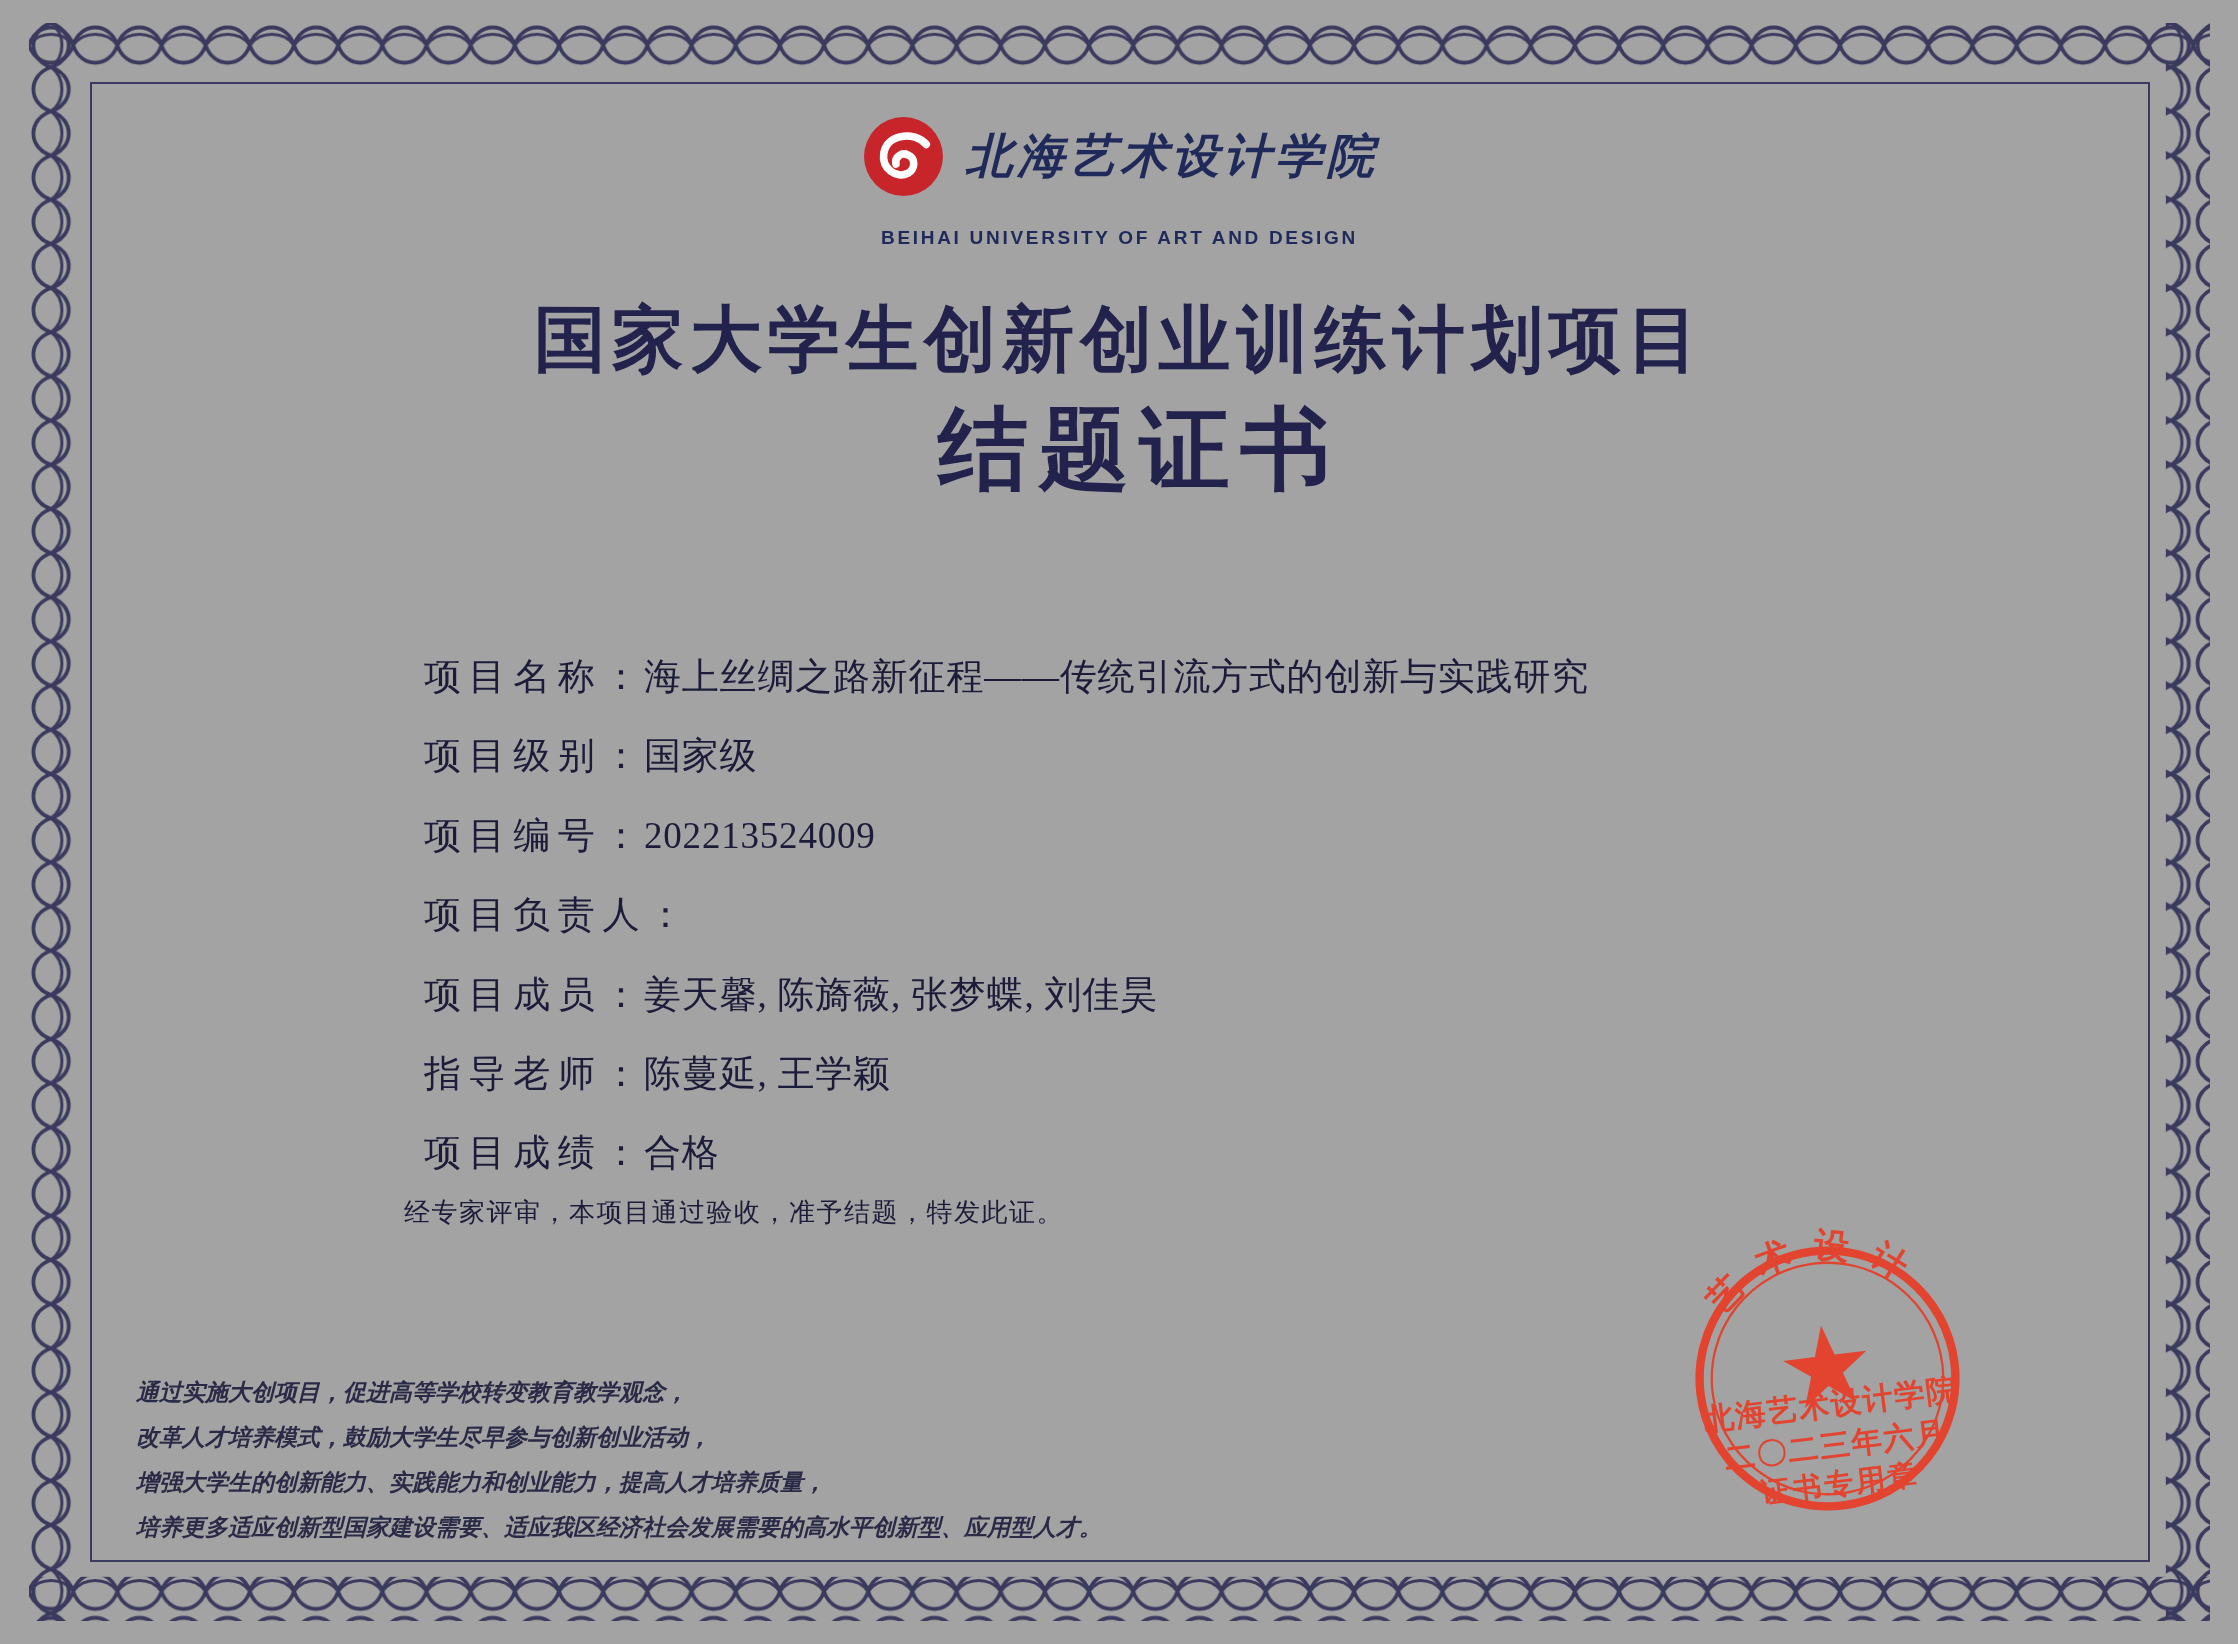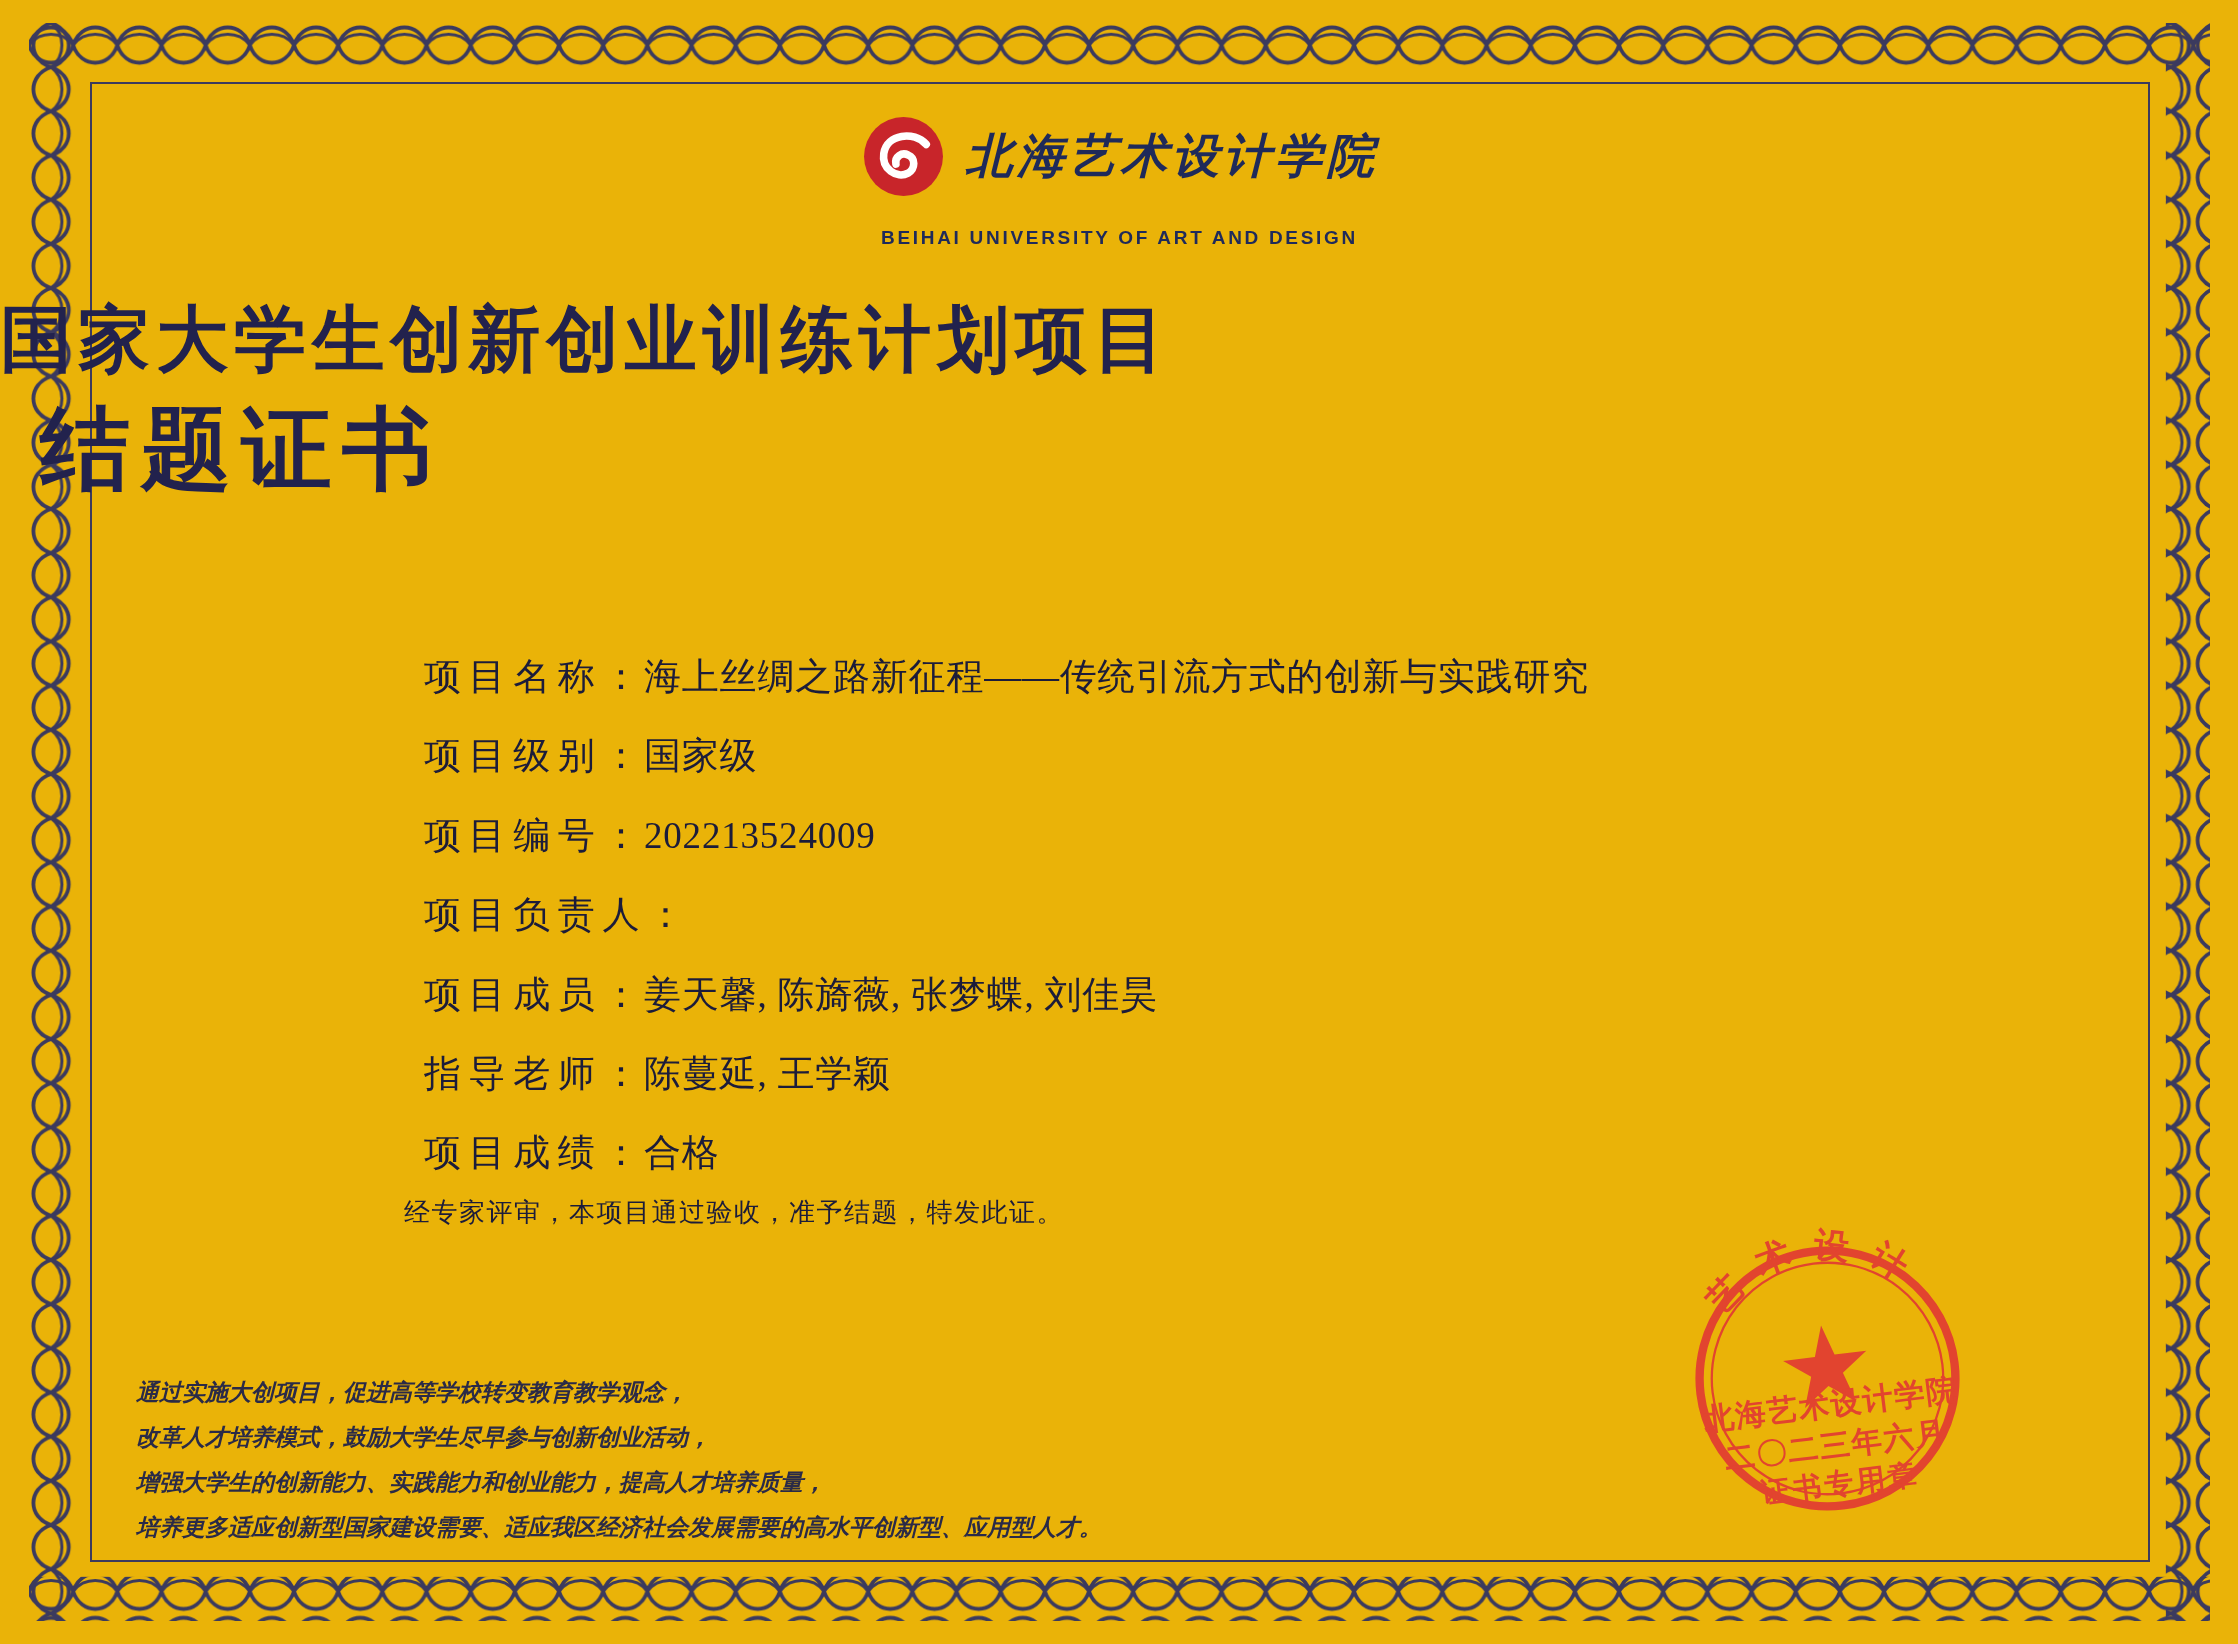--- a/index.html
+++ b/index.html
@@ -12,21 +12,21 @@
     width: 2239px;
     height: 1645px;
     font-family: "Liberation Serif", "DejaVu Serif", serif;
     overflow: hidden;
   }
 
   .certificate {
     position: relative;
     width: 2239px;
     height: 1645px;
-    background: #eab308;
+    background: #a3a3a3;
     box-sizing: border-box;
   }
 
   
   .border-frame {
     position: absolute;
     left: 29px;
     top: 23px;
     width: 2181px;
     height: 1598px;
@@ -83,21 +83,21 @@
     color: #1f2a5a;
     font-weight: 600;
   }
 
   
   .title-block {
     position: absolute;
     left: 0;
     top: 297px;
     width: 2239px;
-    text-align: left;
+    text-align: center;
   }
   .title-main {
     font-family: "Liberation Serif", "DejaVu Serif", serif;
     font-size: 72px;
     font-weight: 700;
     color: #22224d;
     letter-spacing: 6.1px;
     line-height: 1.22;
   }
   .title-sub {

